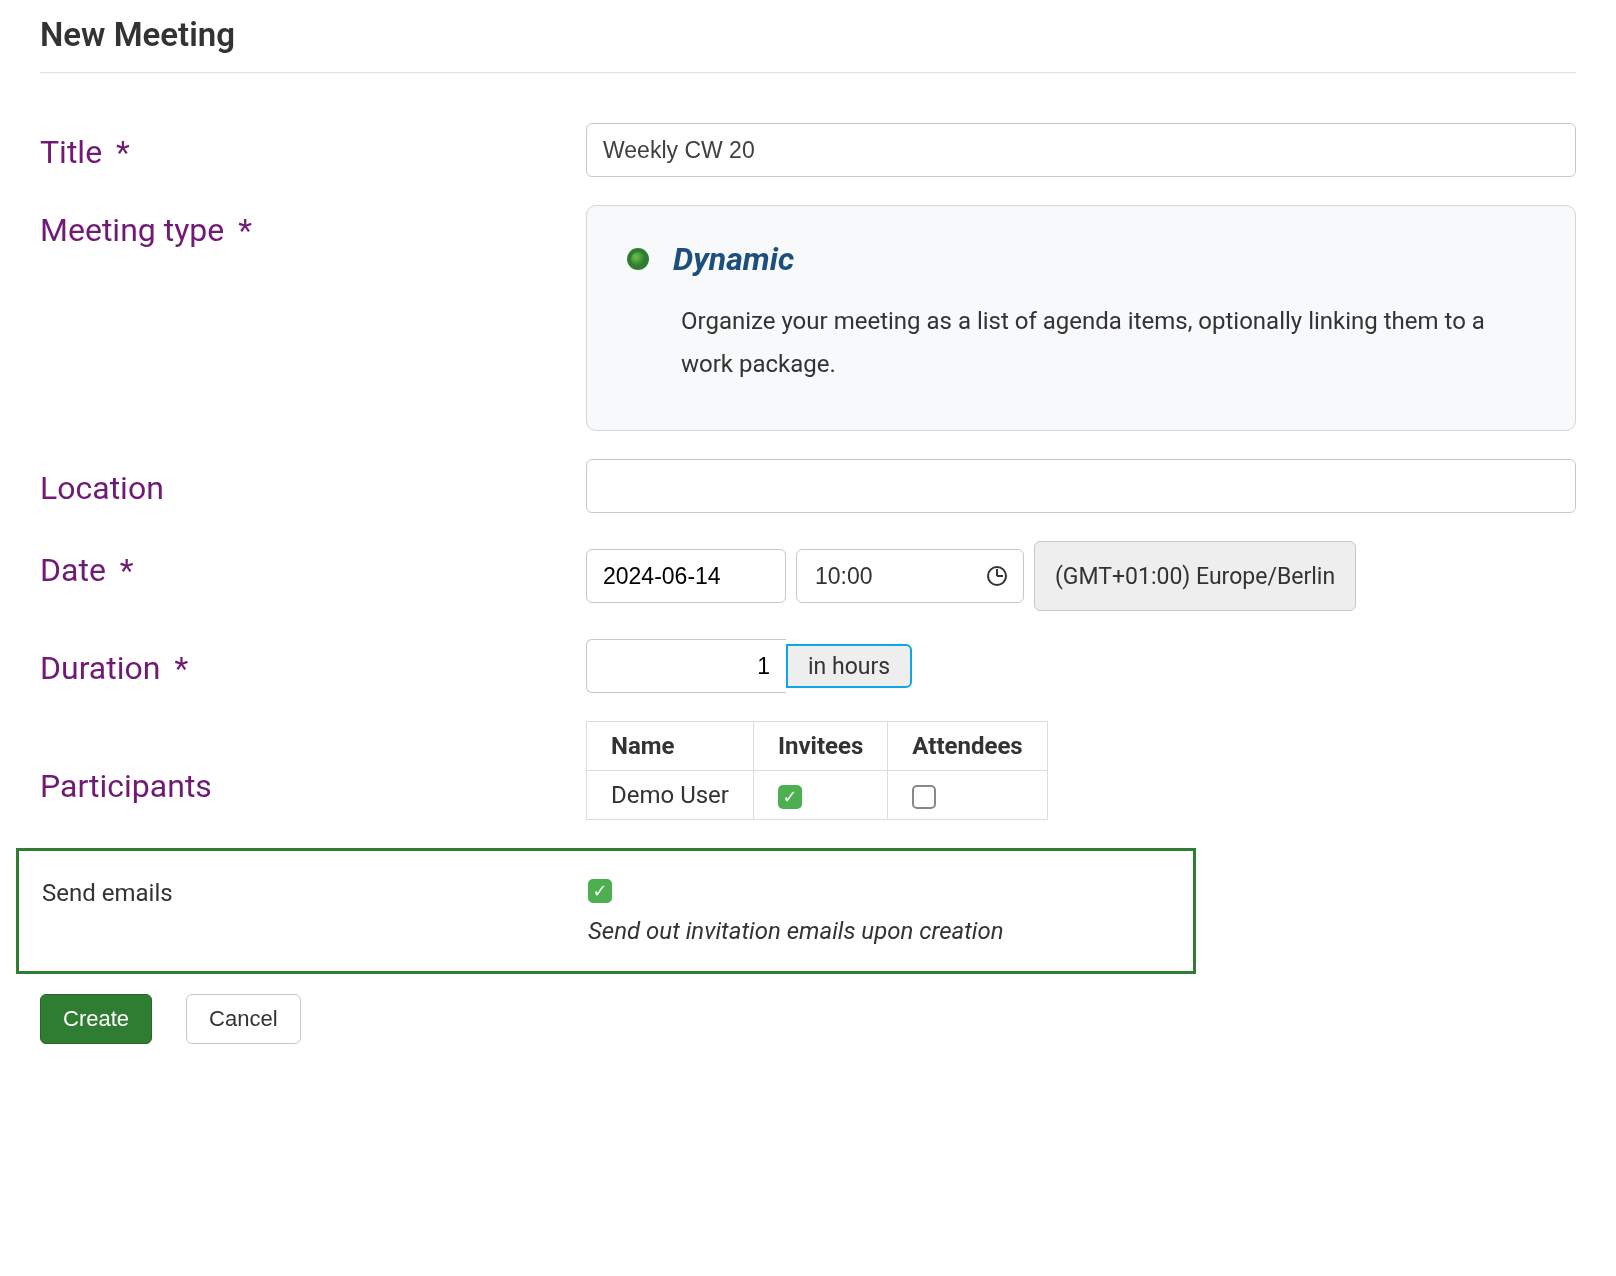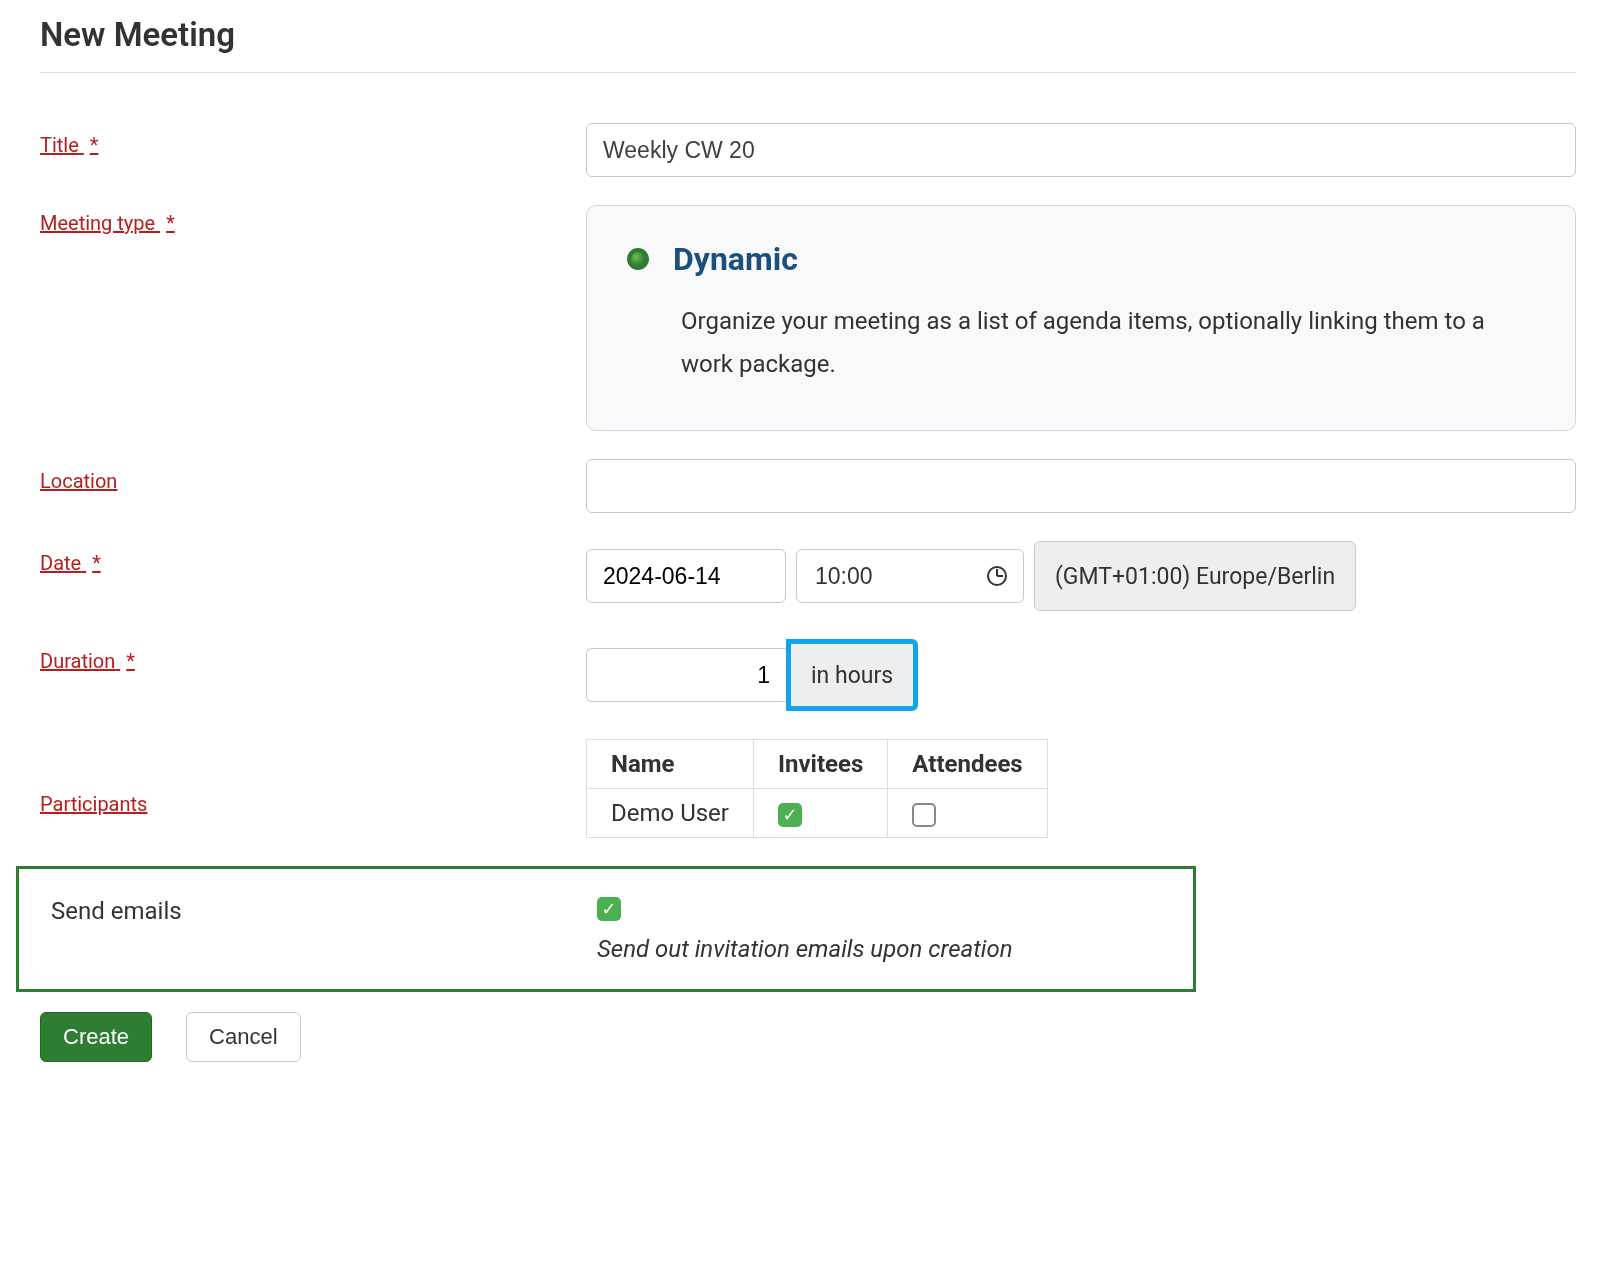--- a/index.html
+++ b/index.html
@@ -30,23 +30,22 @@
   }
   .form-row {
     display: flex;
     align-items: flex-start;
     margin-bottom: 28px;
   }
   .form-label {
     width: 546px;
     flex-shrink: 0;
     padding-top: 10px;
-    font-size: 20px;
-    color: #b91c1c;
-    text-decoration: underline;
+    font-size: 32px;
+    color: #701a75;
   }
   .form-label.tight { padding-top: 6px; }
   .form-ctrl { flex: 1; }
   .req { margin-left: 6px; }
   input[type="text"].textinput {
     width: 100%;
     max-width: 1000px;
     height: 54px;
     padding: 0 16px;
     font-size: 23px;
@@ -61,20 +60,21 @@
     border: 1px solid #d2d6da;
     border-radius: 10px;
     background: #f7f9fb;
     padding: 34px 40px 44px 40px;
   }
   .type-head {
     display: flex;
     align-items: center;
     gap: 24px;
     margin-bottom: 22px;
+    font-style: italic;
   }
   .radio-dot {
     width: 22px; height: 22px;
     border-radius: 50%;
     border: 4px solid #2e7d32;
     background: radial-gradient(circle at 35% 35%, #6fbf49, #2e7d32 70%);
     flex-shrink: 0;
   }
   .type-title {
     font-size: 32px;
@@ -128,22 +128,22 @@
   .dur-row { display:flex; align-items:center; }
   .dur-input {
     width: 200px; height: 54px;
     border: 1px solid #c8c8c8;
     border-right: none;
     border-radius: 6px 0 0 6px;
     padding: 0 16px; font-size: 23px; text-align: right;
     background:#fff;
   }
   .dur-unit {
-    height: 72px;
-    border: 5px solid #0ea5e9;
+    height: 44px;
+    border: 2px solid #0ea5e9;
     border-radius: 0 6px 6px 0;
     background: #eeeeee;
     padding: 0 20px;
     display:flex; align-items:center;
     font-size: 23px; color:#333;
   }
   table.participants {
     border-collapse: collapse;
     font-size: 24px;
   }
@@ -165,21 +165,21 @@
   .row-participants { align-items: center; }
   .row-participants .form-label { padding-top: 30px; }
   .send-emails-box {
     border: 3px solid #2e7d32;
     padding: 26px 0 26px 0;
     margin-left: -24px;
     margin-right: 380px;
     margin-top: 20px;
     margin-bottom: 20px;
   }
-  .send-emails-inner { display:flex; padding-left: 32px; }
+  .send-emails-inner { display:flex; padding-left: 23px; }
   .se-label { width: 546px; flex-shrink:0; font-size:24px; padding-top: 2px; }
   .se-ctrl { flex:1; }
   .se-desc { font-style: italic; margin-top: 14px; font-size: 24px; }
   .btn-row { display:flex; gap: 34px; margin-top: 10px; }
   .btn {
     height: 50px; padding: 0 22px; border-radius: 6px;
     font-size: 22px; cursor: pointer;
     display:inline-flex; align-items:center; justify-content:center;
   }
   .btn-primary { background:#2e7d32; color:#fff; border: 1px solid #256628; }

